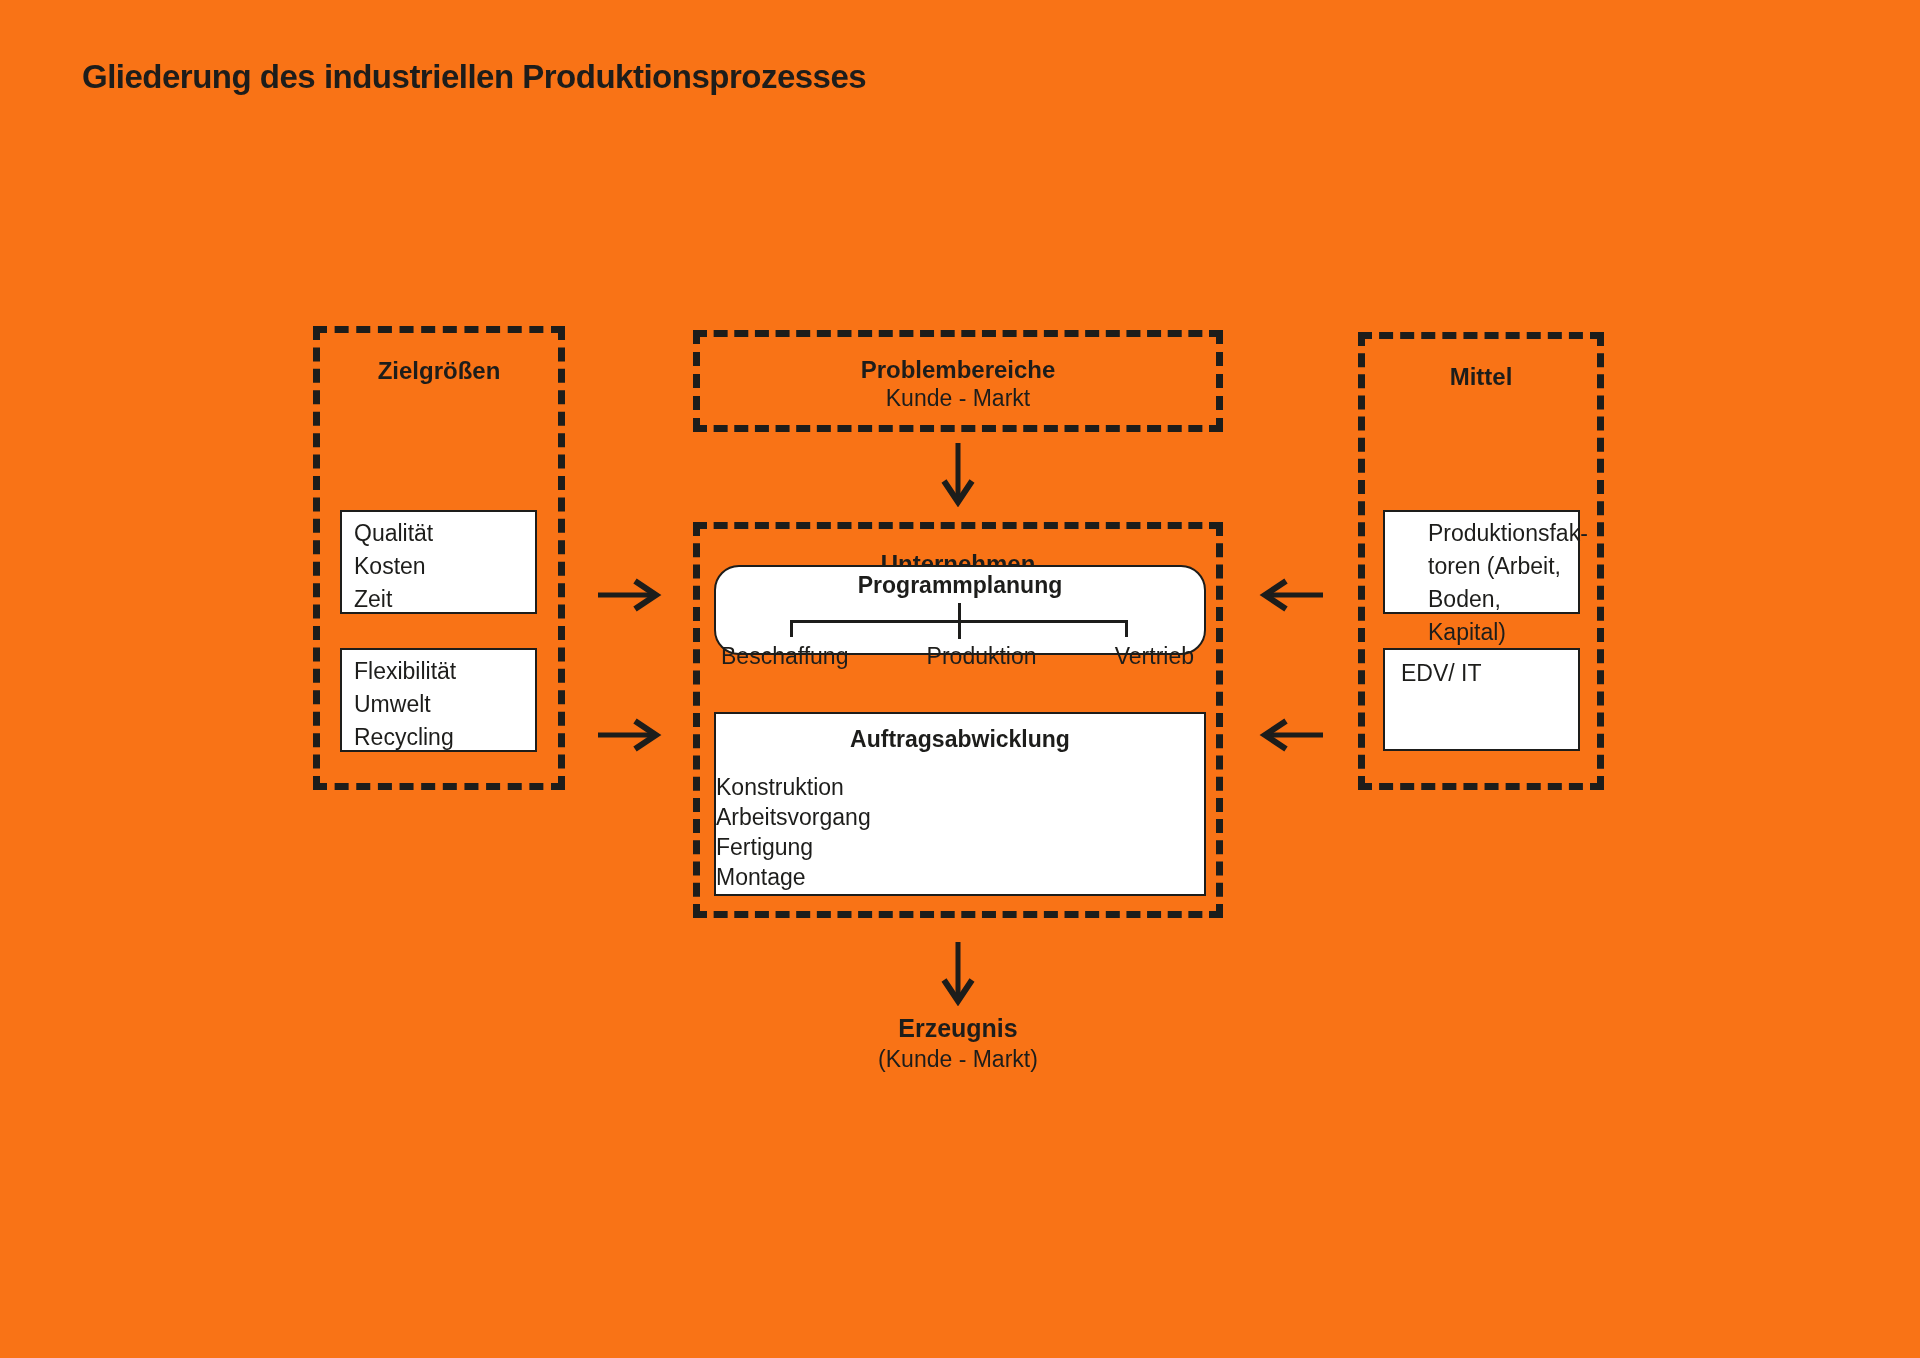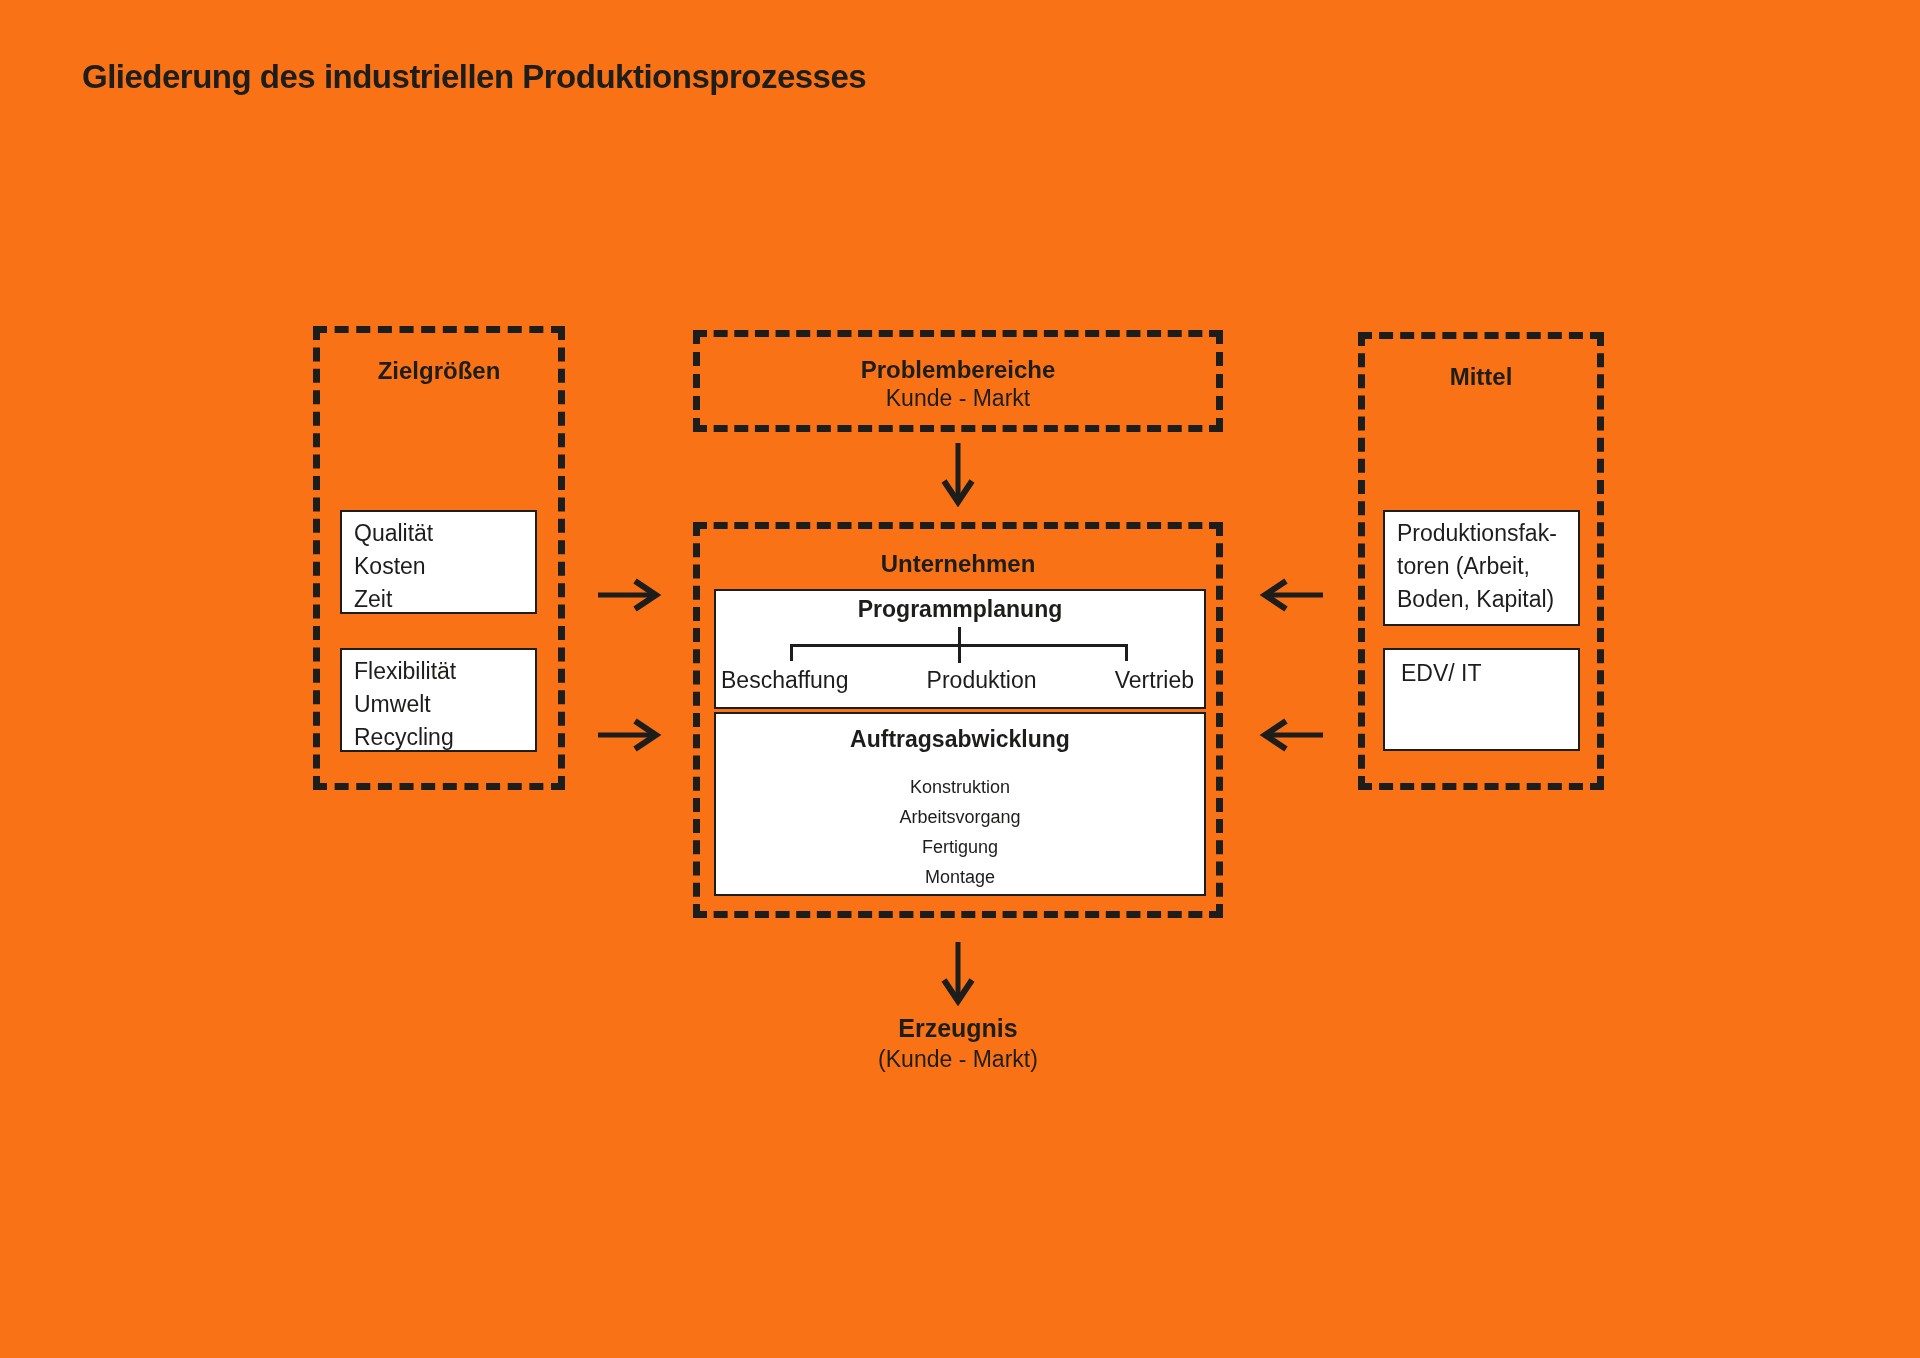--- a/index.html
+++ b/index.html
@@ -35,41 +35,41 @@
     text-align: center;
     font-size: 24px;
     font-weight: 700;
   }
   .box-lines {
     font-size: 23px;
     line-height: 33px;
     padding: 5px 0 0 12px;
   }
   .centered-lines {
-    text-align: center;
-    font-size: 18px;
+    text-align: left;
+    font-size: 23px;
     line-height: 30px;
   }
   .sub-line {
     text-align: center;
     font-size: 23px;
     font-weight: 400;
   }
   
   .zielgroessen { left: 313px; top: 326px; width: 252px; height: 464px; }
   .zielgroessen .group-label { margin-top: 24px; }
   .zg-box1 { left: 20px; top: 177px; width: 197px; height: 104px; }
   .zg-box2 { left: 20px; top: 315px; width: 197px; height: 104px; }
 
   .problembereiche { left: 693px; top: 330px; width: 530px; height: 102px; }
   .problembereiche .group-label { margin-top: 18px; line-height: 30px; }
 
   .unternehmen { left: 693px; top: 522px; width: 530px; height: 396px; }
   .unternehmen .group-label { margin-top: 21px; }
-  .programmplanung-box { left: 14px; top: 60px; width: 492px; height: 120px; }
+  .programmplanung-box { left: 14px; top: 36px; width: 492px; height: 90px; border-radius: 25px; }
   .pp-label { text-align: center; font-size: 23px; font-weight: 700; margin-top: 5px; }
   .bracket-h {
     position: absolute; left: 74px; top: 53px; width: 338px; height: 17px;
     border-top: 3px solid #1d1d1b;
     border-left: 3px solid #1d1d1b;
     border-right: 3px solid #1d1d1b;
     box-sizing: border-box;
   }
   .bracket-stem {
     position: absolute; left: 242px; top: 36px; width: 3px; height: 36px;
@@ -80,21 +80,21 @@
     display: flex; justify-content: space-between;
     padding: 0 10px 0 5px;
     font-size: 23px;
   }
   .auftragsabwicklung-box { left: 14px; top: 183px; width: 492px; height: 184px; }
   .aa-label { text-align: center; font-size: 23px; font-weight: 700; margin-top: 12px; }
   .aa-steps { margin-top: 19px; }
 
   .mittel { left: 1358px; top: 332px; width: 246px; height: 458px; }
   .mittel .group-label { margin-top: 24px; }
-  .mt-box1 { left: 18px; top: 171px; width: 197px; height: 116px; }
+  .mt-box1 { left: 18px; top: 171px; width: 197px; height: 104px; padding-left: 31px; }
   .mt-box2 { left: 18px; top: 309px; width: 197px; height: 103px; }
   .edv-label { font-size: 23px; padding: 10px 0 0 16px; }
 
   .erzeugnis-block {
     position: absolute; left: 758px; top: 1012px; width: 400px;
     text-align: center;
   }
   .erzeugnis-label { font-size: 25px; font-weight: 700; line-height: 32px; }
   .erzeugnis-sub { font-size: 23px; line-height: 30px; }
 

